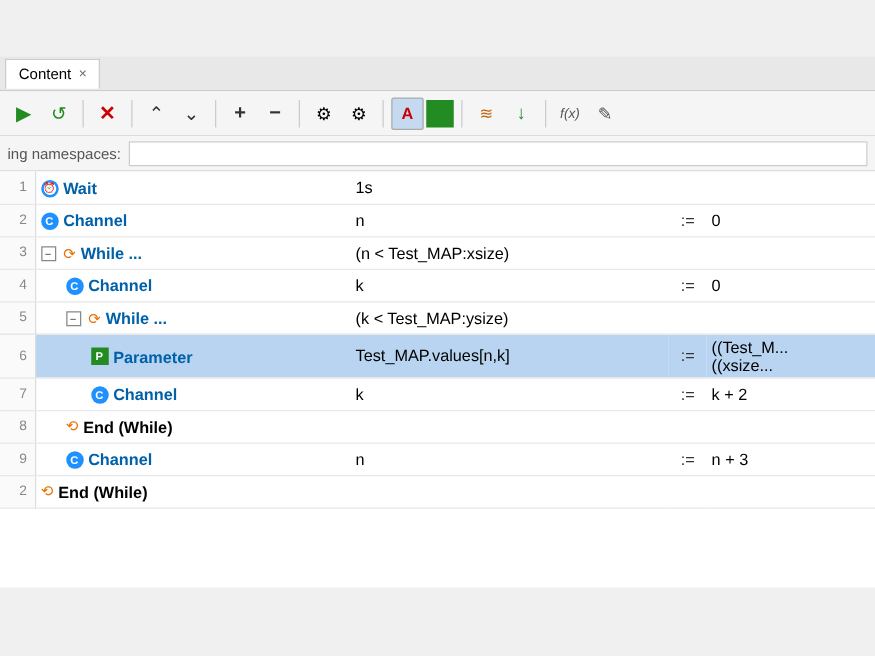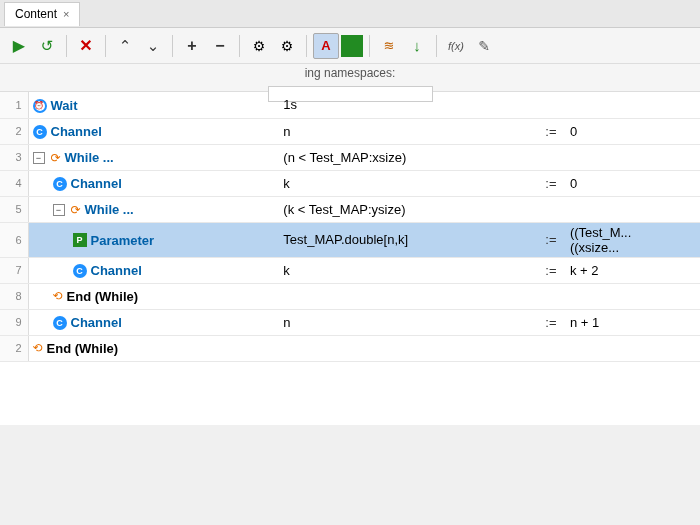--- a/index.html
+++ b/index.html
@@ -11,20 +11,21 @@
       height: 525px;
       overflow: hidden;
     }
 
     .window {
       width: 700px;
       height: 425px;
       background: #fff;
       display: flex;
       flex-direction: column;
+      margin-top: 45px;
     }
 
     
     .tab-bar {
       display: flex;
       align-items: center;
       background: #e8e8e8;
       border-bottom: 1px solid #ccc;
       height: 28px;
       padding: 0 4px;
@@ -81,21 +82,20 @@
     .namespace-bar {
       display: flex;
       align-items: center;
       background: #f5f5f5;
       border-bottom: 1px solid #ddd;
       padding: 2px 6px;
       height: 28px;
       font-size: 12px;
       color: #555;
       gap: 6px;
-      flex-direction: column;
     }
     .namespace-input {
       flex: 1;
       border: 1px solid #ccc;
       height: 20px;
       padding: 0 4px;
       font-size: 12px;
       background: #fff;
     }
 
@@ -266,21 +266,21 @@
             <td style="flex: 1 1 0%;"></td>
           </tr>
           <tr class="selected">
             <td class="col-num">6</td>
             <td style="padding-left: 44px;"><span style="display: inline-flex; align-items: center; gap: 4px;">
                 <span style="display: inline-flex; align-items: center;">
                   <span style="width: 14px; height: 14px; background: rgb(34, 139, 34); display: inline-flex; align-items: center; justify-content: center; color: white; font-size: 9px; font-weight: bold;">P</span>
                 </span>
                 <span class="bold blue">Parameter</span>
               </span></td>
-            <td style="min-width: 130px;">Test_MAP.double[n,k]</td>
+            <td style="min-width: 130px;">Test_MAP.values[n,k]</td>
             <td style="width: 30px; text-align: center; color: rgb(51, 51, 51);">:=</td>
             <td style="flex: 1 1 0%;">
               <div>((Test_M...</div>
               <div>((xsize...</div>
             </td>
           </tr>
           <tr>
             <td class="col-num">7</td>
             <td style="padding-left: 44px;"><span style="display: inline-flex; align-items: center; gap: 4px;">
                 <span style="display: inline-flex; align-items: center;">
@@ -307,21 +307,21 @@
           <tr>
             <td class="col-num">9</td>
             <td style="padding-left: 24px;"><span style="display: inline-flex; align-items: center; gap: 4px;">
                 <span style="display: inline-flex; align-items: center;">
                   <span style="width: 14px; height: 14px; border-radius: 50%; background: rgb(30, 144, 255); display: inline-flex; align-items: center; justify-content: center; color: white; font-size: 9px; font-weight: bold;">C</span>
                 </span>
                 <span class="bold blue">Channel</span>
               </span></td>
             <td style="min-width: 130px;">n</td>
             <td style="width: 30px; text-align: center; color: rgb(51, 51, 51);">:=</td>
-            <td style="flex: 1 1 0%;">n + 1</td>
+            <td style="flex: 1 1 0%;">n + 3</td>
           </tr>
           <tr>
             <td class="col-num">2</td>
             <td style="padding-left: 4px;"><span style="display: inline-flex; align-items: center; gap: 4px;">
                 <span style="display: inline-flex; align-items: center;">
                   <span style="display: inline-flex; align-items: center; font-size: 12px; color: rgb(232, 112, 0);">⟲</span>
                 </span>
                 <span class="bold">End (While)</span>
               </span></td>
             <td style="min-width: 130px;"></td>

